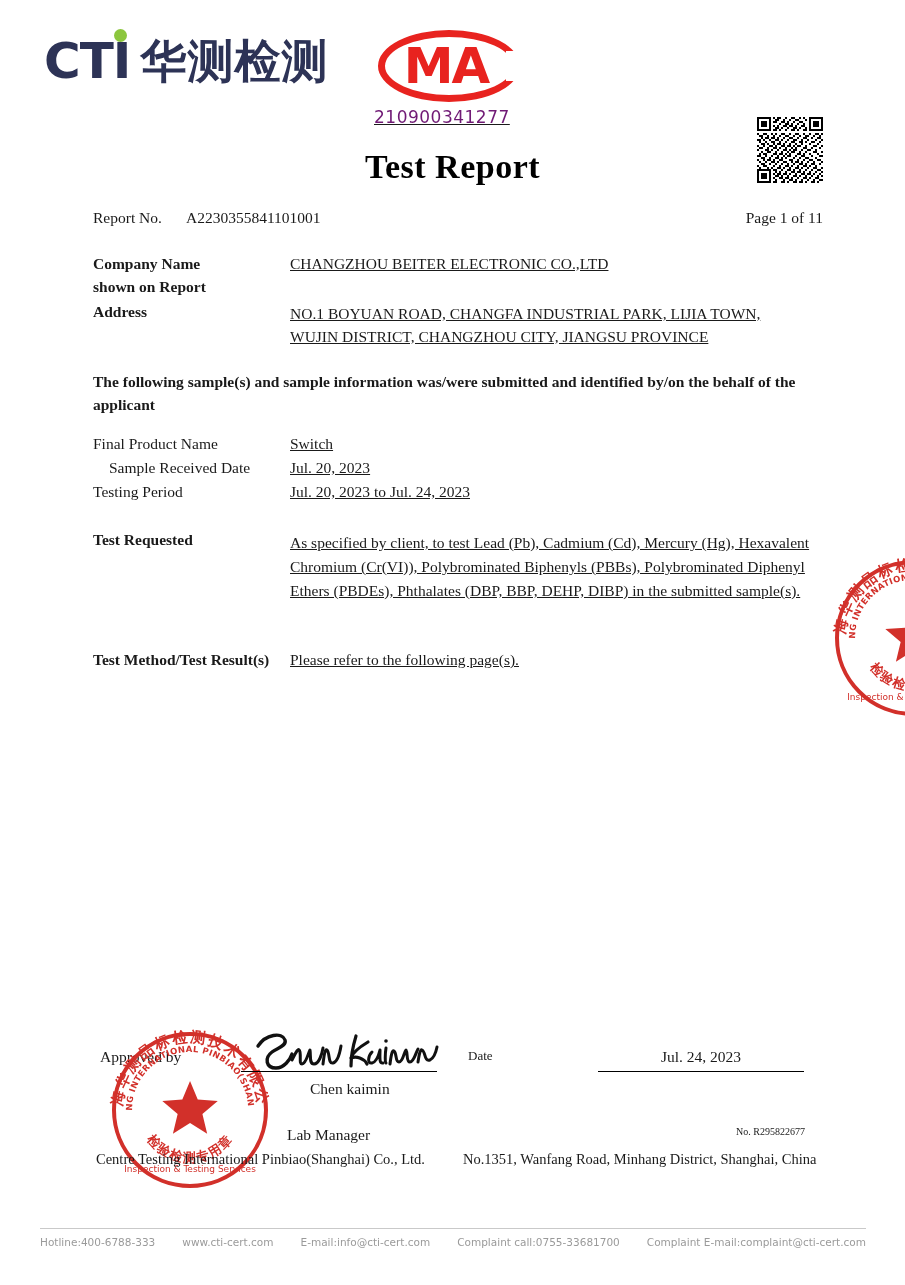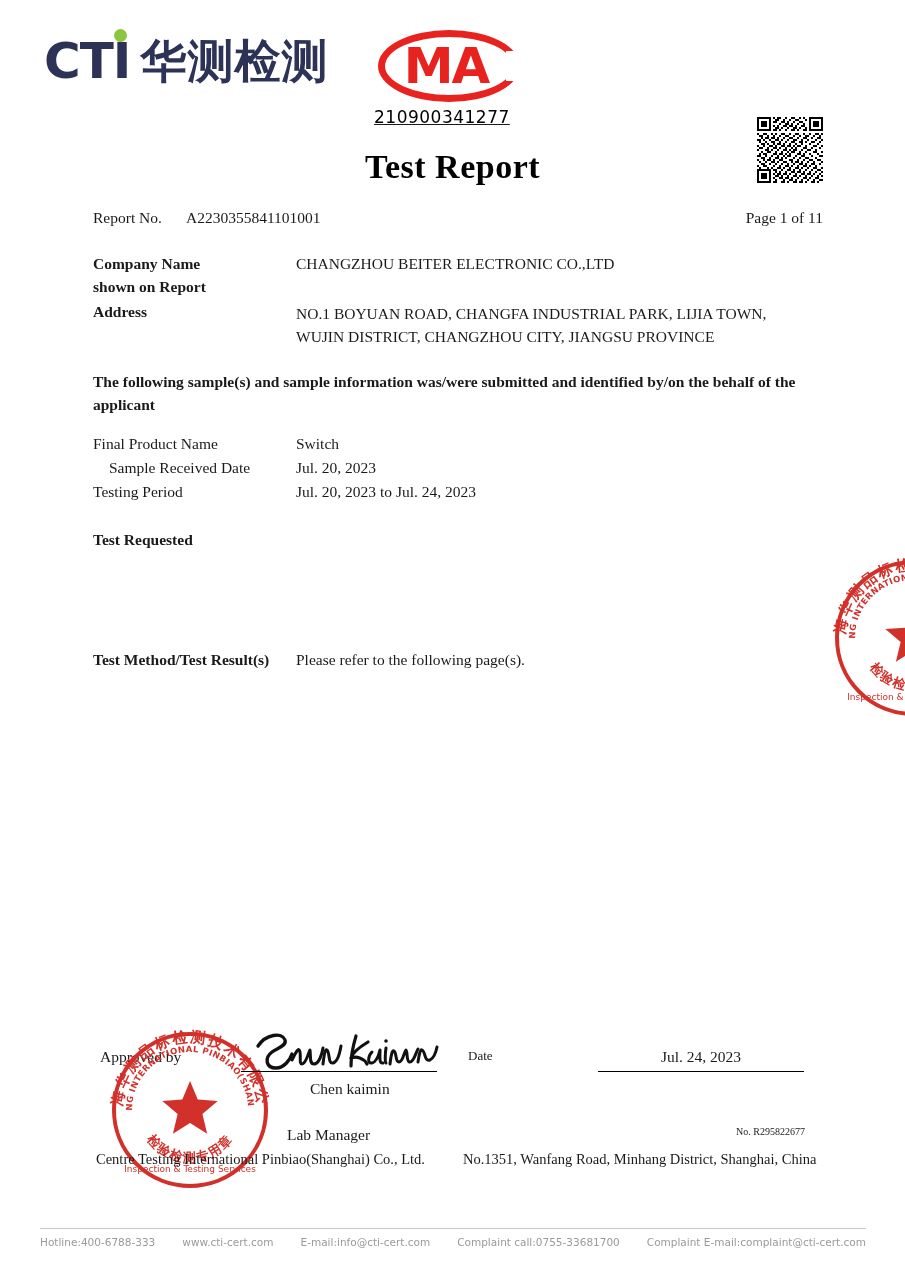--- a/index.html
+++ b/index.html
@@ -77,21 +77,21 @@
     letter-spacing: -2px;
     line-height: 1;
     padding-right: 6px;
     box-sizing: border-box;
   }
   .cma-number {
     margin-top: 5px;
     font-family: "DejaVu Sans", sans-serif;
     font-size: 17px;
     font-weight: 500;
-    color: #000000;
+    color: #701a75;
     letter-spacing: 0.5px;
   }
 
   
   .qr {
     position: absolute; left: 757px; top: 117px;
     width: 66px; height: 66px;
     background: #ffffff;
   }
   .qr svg { display: block; }
@@ -117,21 +117,21 @@
   }
   .page-num {
     position: absolute; right: 82px; top: 209px;
     font-size: 15.5px;
   }
 
   
   .kv { position: absolute; font-size: 15.5px; }
   .kv.label-bold { font-weight: 700; }
   .col-label { left: 93px; }
-  .col-value { left: 296px; width: 520px; }
+  .col-value { left: 290px; width: 520px; text-decoration: underline; }
 
   .lbl-company   { top: 255px; }
   .lbl-company2  { top: 278px; }
   .val-company   { top: 255px; }
   .lbl-address   { top: 303px; }
   .val-address   { top: 303px; line-height: 22.5px; }
 
   .stmt {
     position: absolute; left: 93px; top: 371px;
     width: 710px;
@@ -570,20 +570,21 @@
   <div class="kv col-label lbl-prod">Final Product Name</div>
   <div class="kv col-value val-prod">Switch</div>
 
   <div class="kv col-label lbl-recv">Sample Received Date</div>
   <div class="kv col-value val-recv">Jul. 20, 2023</div>
 
   <div class="kv col-label lbl-period">Testing Period</div>
   <div class="kv col-value val-period">Jul. 20, 2023 to Jul. 24, 2023</div>
 
   <div class="kv label-bold col-label lbl-req">Test Requested</div>
+  <div class="kv col-value val-req">As specified by client, to test Lead (Pb), Cadmium (Cd), Mercury (Hg), Hexavalent Chromium (Cr(VI)), Polybrominated Biphenyls (PBBs), Polybrominated Diphenyl Ethers (PBDEs), Phthalates (DBP, BBP, DEHP, DIBP) in the submitted sample(s).</div>
 
   <div class="kv label-bold col-label lbl-method">Test Method/Test Result(s)</div>
   <div class="kv col-value val-method">Please refer to the following page(s).</div>
 
   <div class="seal seal-right">
     <svg width="180" height="180" viewBox="0 0 180 180" aria-hidden="true">
       <defs>
         <path id="arcTop2" d="M 22,90 A 68,68 0 0 1 158,90" fill="none"></path>
         <path id="arcTop2b" d="M 32,90 A 58,58 0 0 1 148,90" fill="none"></path>
         <path id="arcBot2" d="M 38,90 A 52,52 0 0 0 142,90" fill="none"></path>

